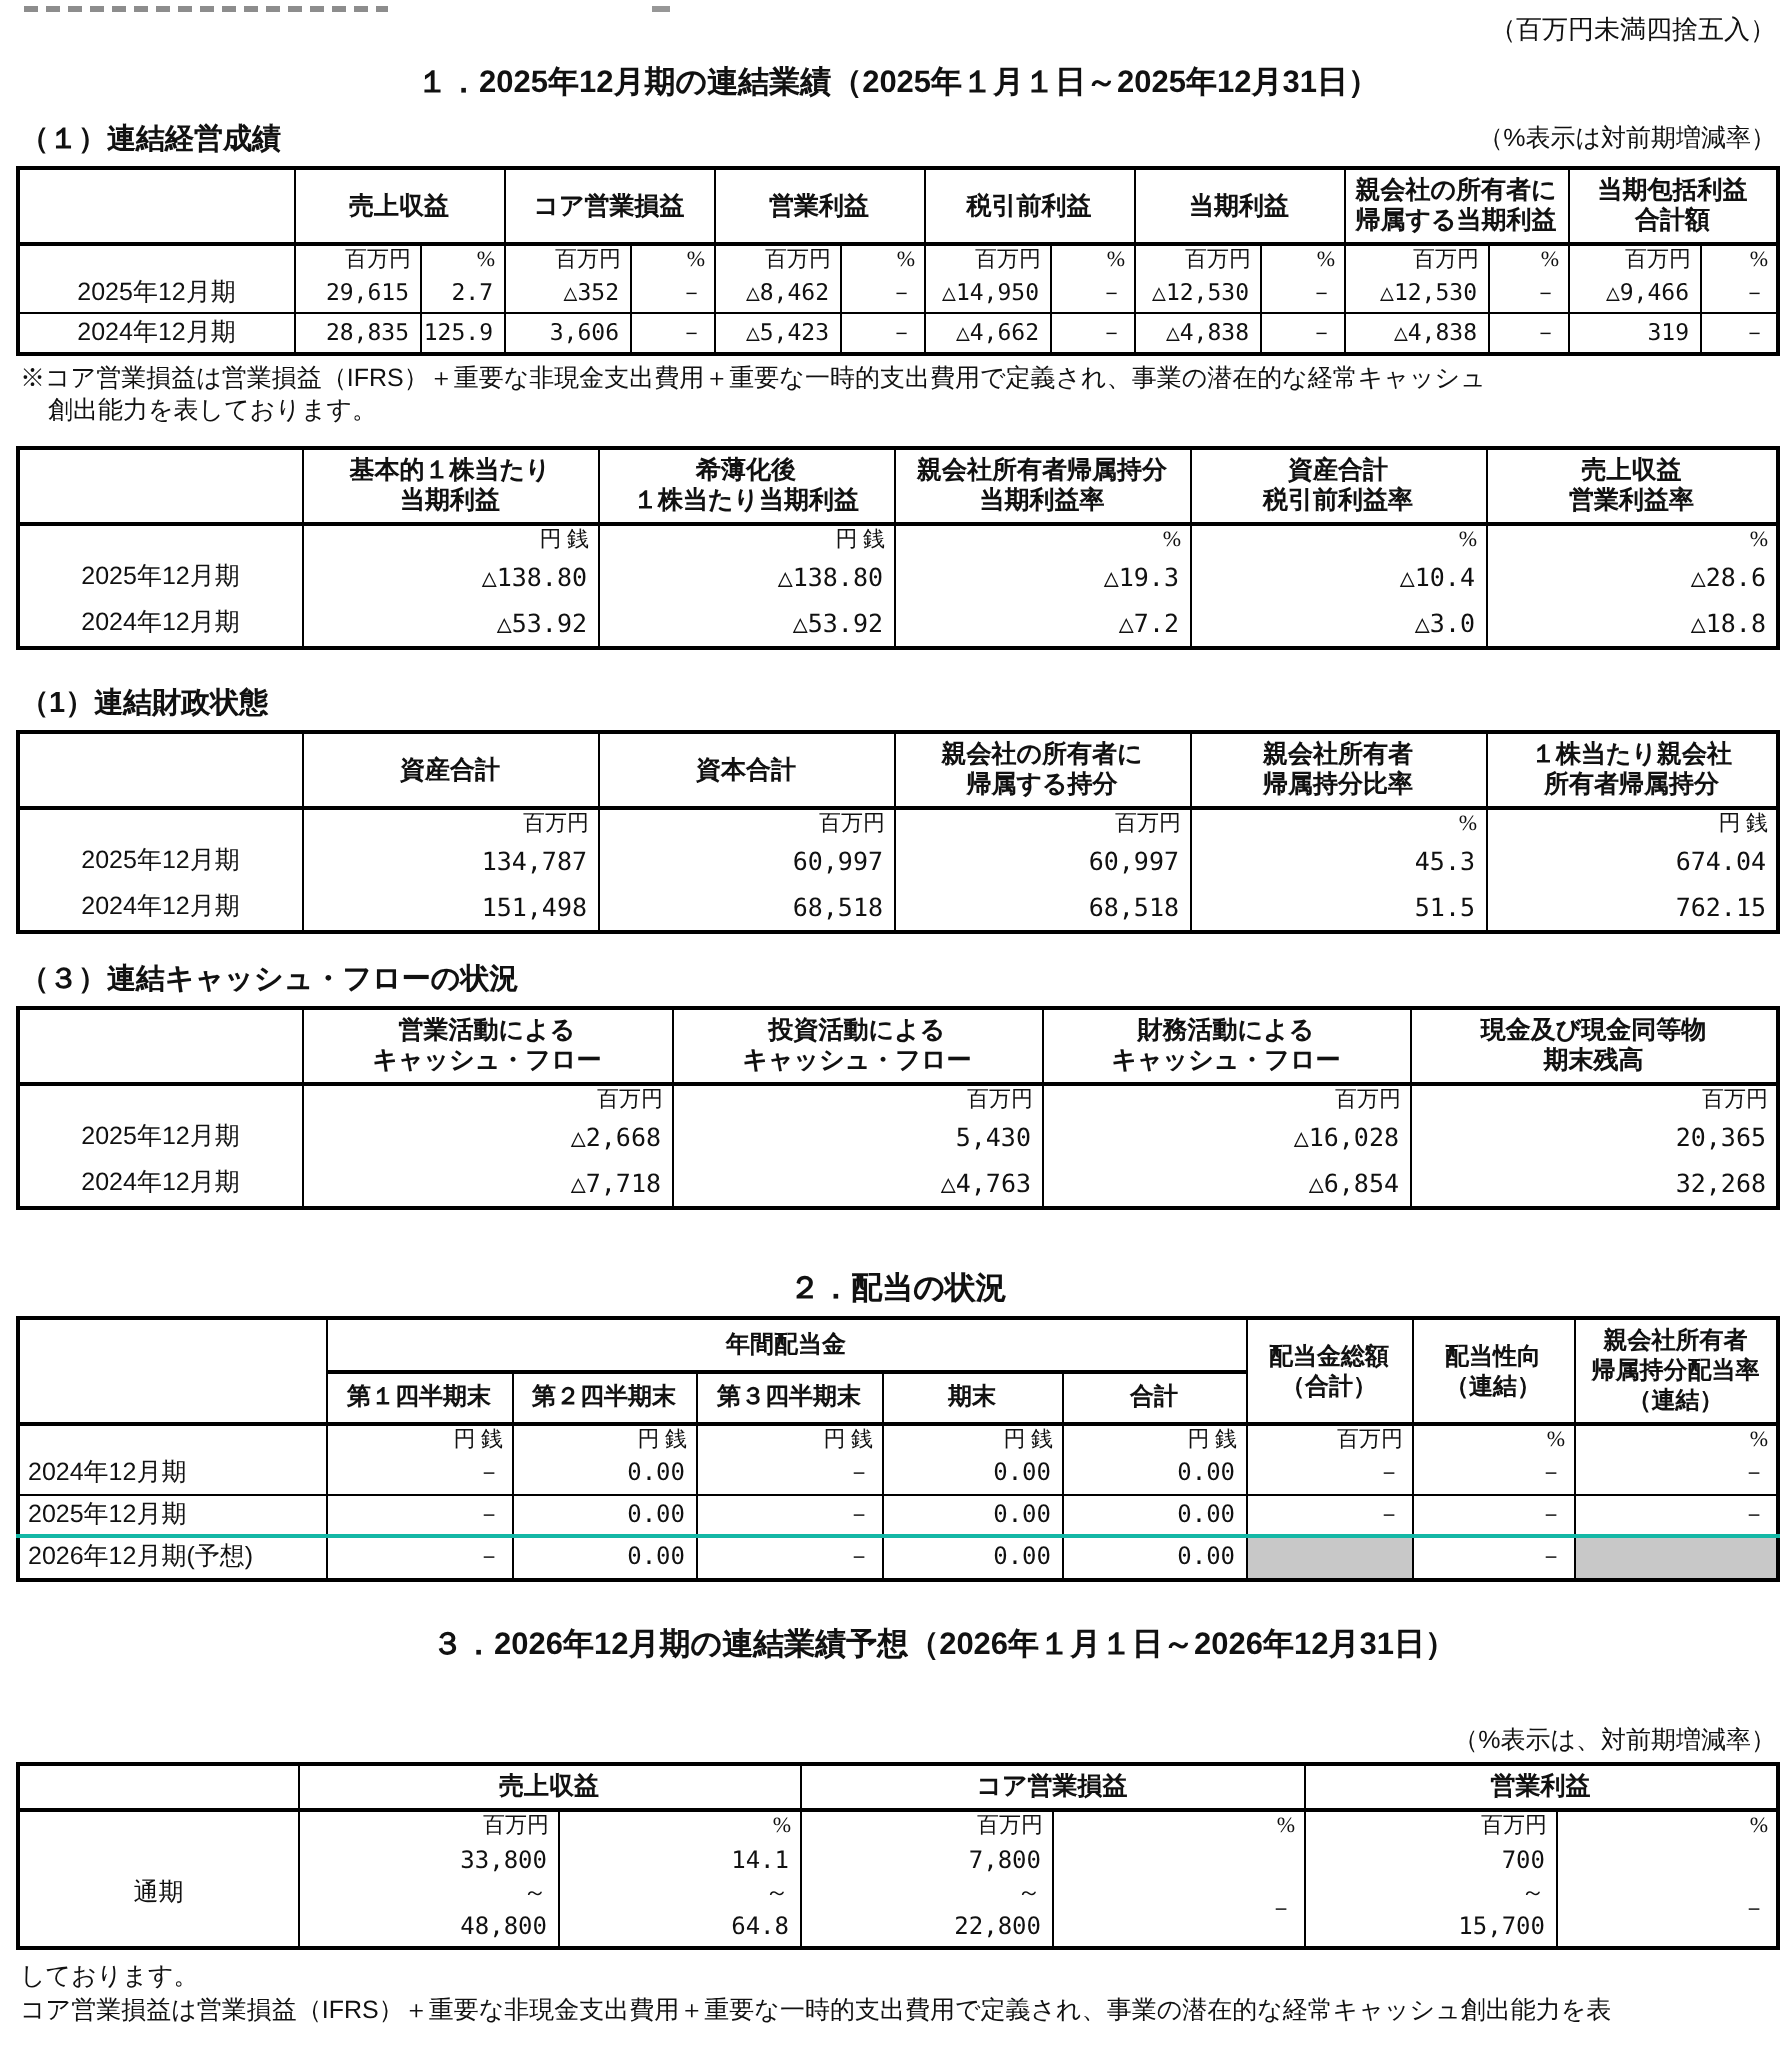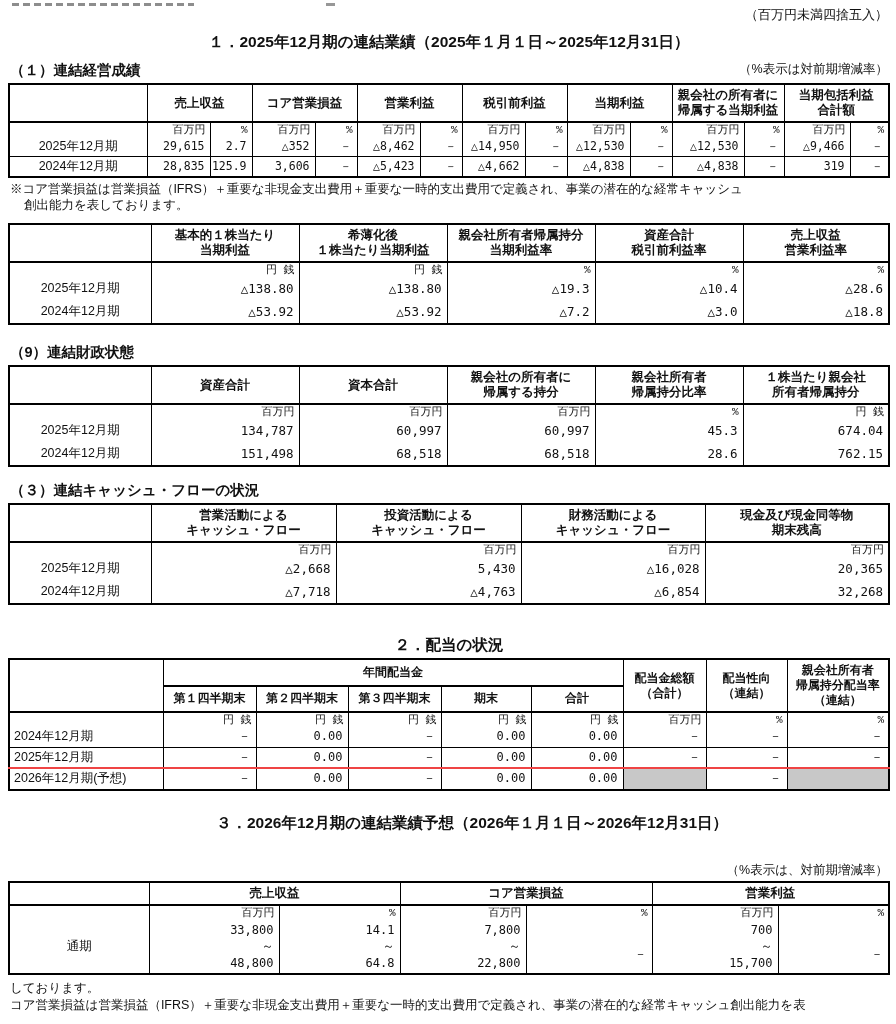--- a/index.html
+++ b/index.html
@@ -28,26 +28,26 @@
   .fnote2{ font-size:12.5px; line-height:16.5px; margin:5px 0 0 2px; }
 
   table{ border-collapse:collapse; table-layout:fixed; width:880px; margin-top:3px;
          border:2px solid #000; }
   th{ border:1px solid #000; border-bottom:2px solid #000;
       font-size:12.5px; font-weight:bold; line-height:15px; padding:3px 1px;
       text-align:center; vertical-align:middle; white-space:pre-line; }
   td{ border-left:1px solid #000; border-right:1px solid #000; border-top:0; border-bottom:0;
       font-size:12.5px; vertical-align:middle; white-space:pre-line; }
   td.unit{ font-size:11px; line-height:13px; text-align:right; padding:1px 4px 0 1px;
-           font-family:Liberation Mono, monospace; }
+           font-family:Liberation Serif, serif; }
   td.label{ text-align:center; line-height:18px; padding:1px 2px; }
   td.val{ text-align:right; padding:1px 5px 1px 1px; line-height:18px;
           font-family:"DejaVu Sans Mono","Liberation Sans",monospace; font-size:12px; }
   tr.row-line td{ border-top:1px solid #000; }
-  tr.thick-top td{ border-top:2px solid #ef4444;margin-left:12px; }
+  tr.thick-top td{ border-top:2px solid #14b8a6;margin-left:12px; }
   td.gray{ background:#c8c8c8; }
 
   .t1 td.val{ font-size:11.5px; line-height:17px; }
   .t1 td.label{ line-height:17px; }
   .t2 td.val,.t3 td.val,.t4 td.val{ line-height:21px; font-size:12.5px; }
   .t2 td.label,.t3 td.label,.t4 td.label{ line-height:21px; }
   .t5 td.val{ line-height:17.5px; }
   .t5 td.label{ text-align:left; padding-left:4px; line-height:17.5px; }
   .t5 th{ font-size:12px; }
   .t6 td.val{ line-height:16.5px; padding-top:2px; padding-bottom:2px; }
@@ -213,21 +213,21 @@
           <td class="label">2024年12月期</td>
           <td class="val">△53.92</td>
           <td class="val">△53.92</td>
           <td class="val">△7.2</td>
           <td class="val">△3.0</td>
           <td class="val">△18.8</td>
         </tr>
       </tbody>
     </table>
 
-  <div class="h-sub mt-h2">（9）連結財政状態</div>
+  <div class="h-sub mt-h2">（1）連結財政状態</div>
 
   <table class="t3">
       <colgroup>
         <col style="width: 142px;">
         <col style="width: 148px;">
         <col style="width: 148px;">
         <col style="width: 148px;">
         <col style="width: 148px;">
         <col style="width: 146px;">
       </colgroup>
@@ -259,21 +259,21 @@
           <td class="val">60,997</td>
           <td class="val">60,997</td>
           <td class="val">45.3</td>
           <td class="val">674.04</td>
         </tr>
         <tr>
           <td class="label">2024年12月期</td>
           <td class="val">151,498</td>
           <td class="val">68,518</td>
           <td class="val">68,518</td>
-          <td class="val">28.6</td>
+          <td class="val">51.5</td>
           <td class="val">762.15</td>
         </tr>
       </tbody>
     </table>
 
   <div class="h-sub mt-h3">（３）連結キャッシュ・フローの状況</div>
 
   <table class="t4">
       <colgroup>
         <col style="width: 142px;">

